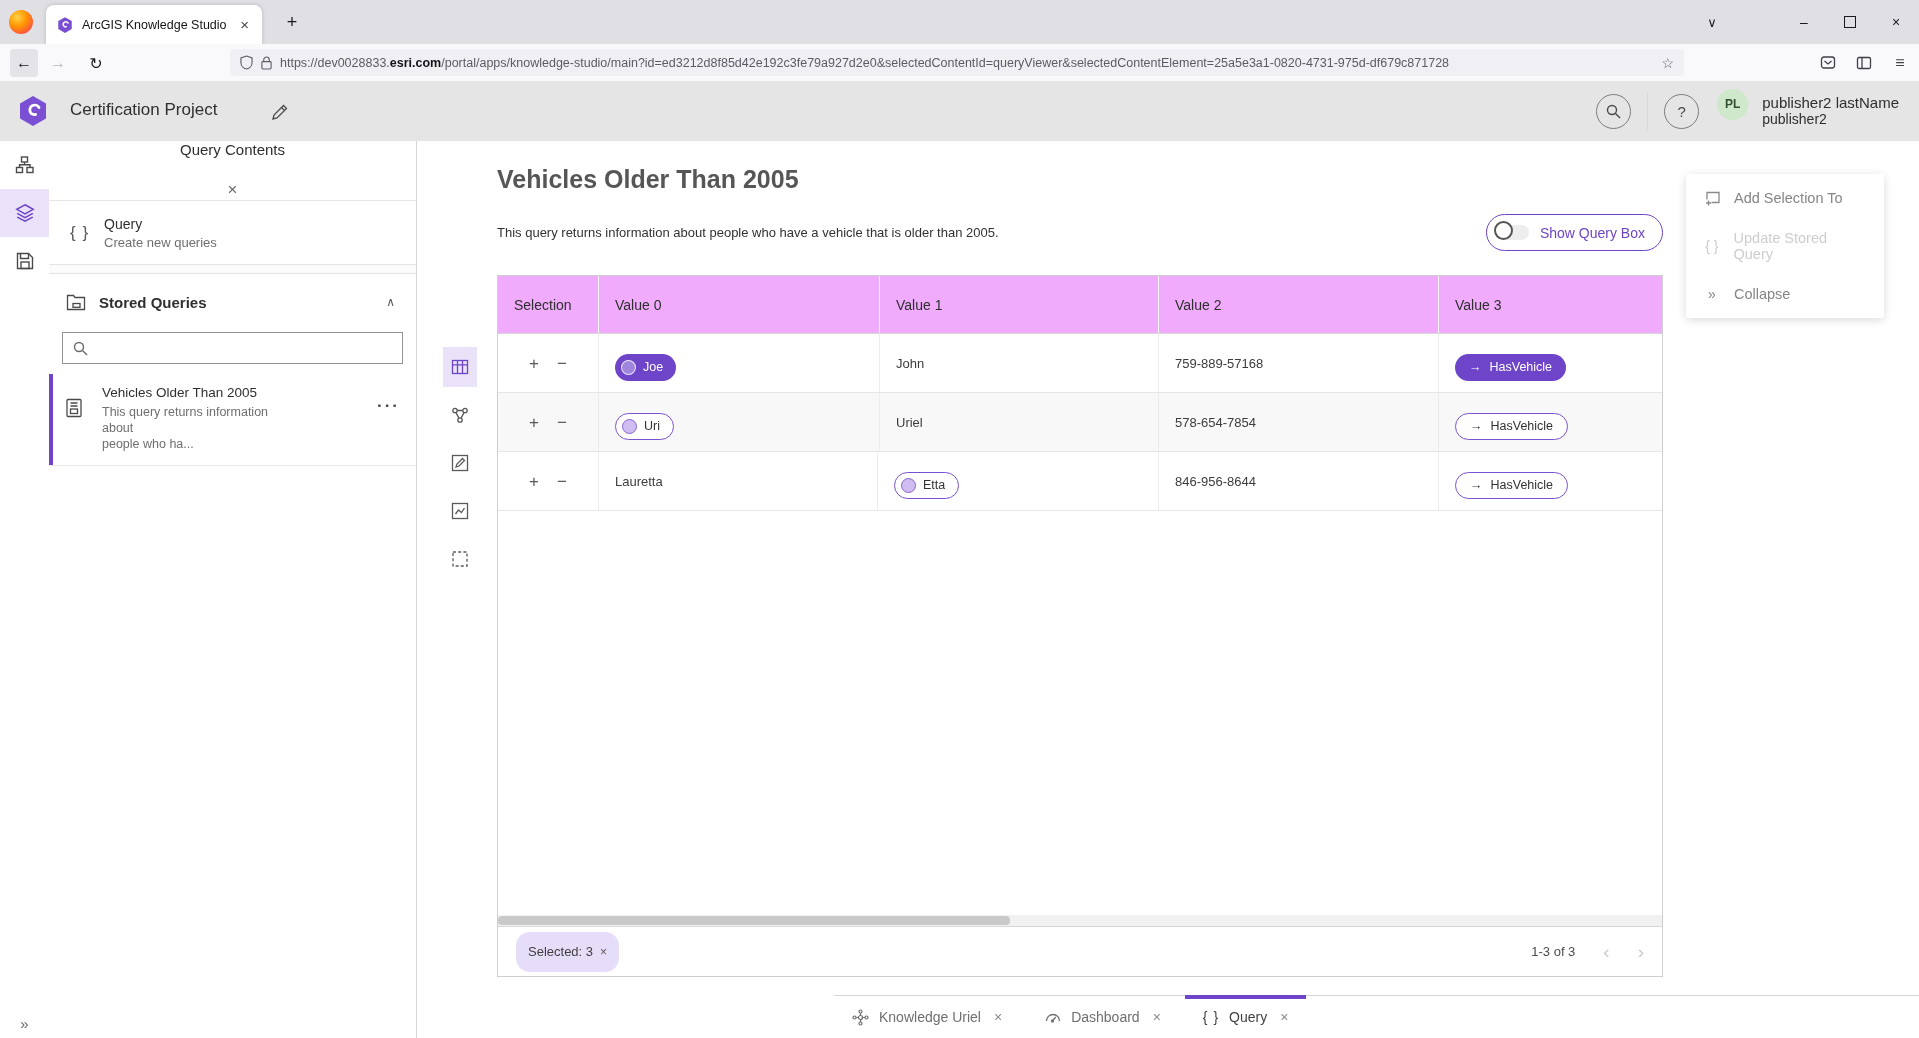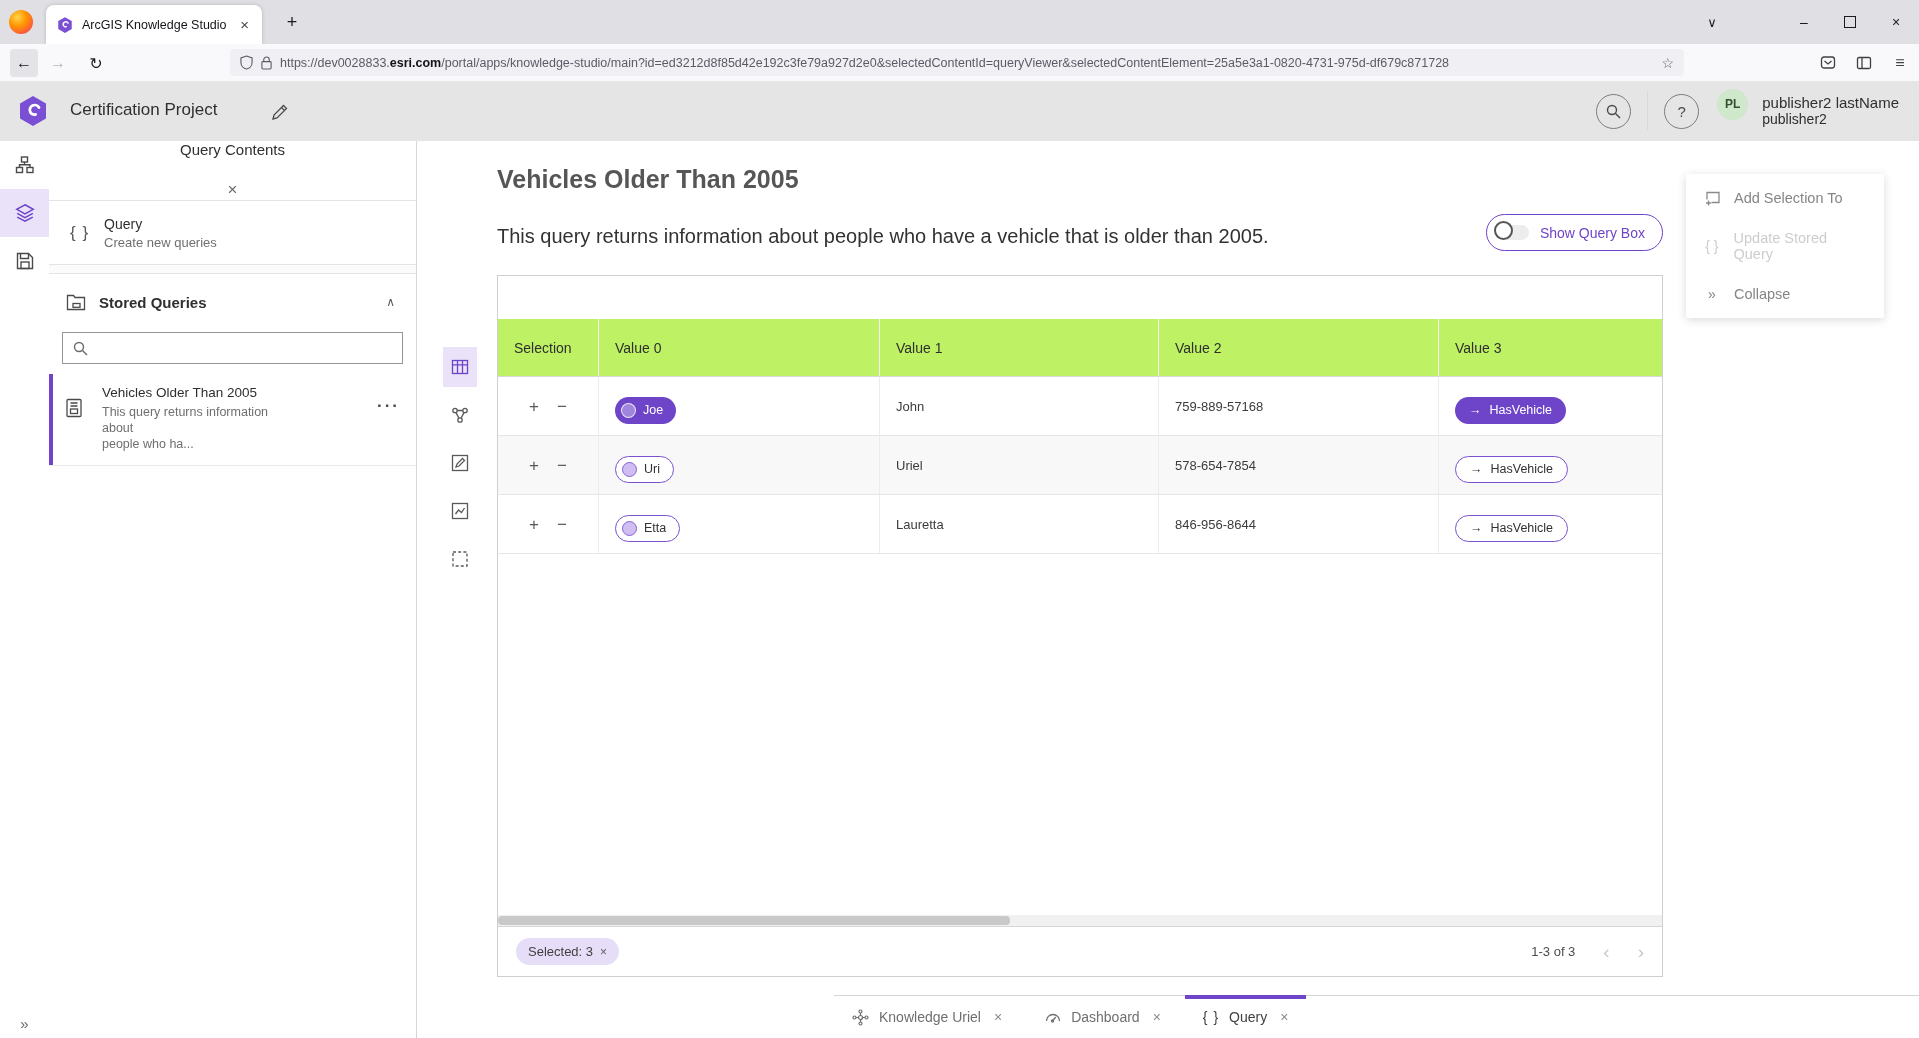--- a/index.html
+++ b/index.html
@@ -78,30 +78,30 @@
   .sq-item-desc{font-size:12.5px;color:#6f6f6f;line-height:16px;max-width:200px;}
   .dots{position:absolute;right:16px;top:22px;font-size:17px;font-weight:700;color:#4a4a4a;letter-spacing:2px;}
 
   
   .main{position:absolute;left:417px;top:0;right:0;bottom:0;background:#fff;}
   .vtoolbar{position:absolute;left:26px;top:206px;width:34px;}
   .vtool{width:34px;height:40px;margin-bottom:8px;display:flex;align-items:center;justify-content:center;}
   .vtool.sel{background:#e9e2f8;}
 
   .main-title{position:absolute;left:80px;top:24px;font-size:25px;font-weight:600;color:#565656;}
-  .main-desc{position:absolute;left:80px;top:84px;font-size:20px;color:#323232;}
+  .main-desc{position:absolute;left:80px;top:84px;font-size:13px;color:#323232;}
   .toggle{position:absolute;top:73px;right:256px;height:37px;border:1px solid #6e44c9;border-radius:19px;
     display:flex;align-items:center;gap:11px;padding:0 17px 0 9px;box-sizing:border-box;}
   .switch{width:33px;height:15px;background:#ededed;border-radius:8px;position:relative;}
   .knob{position:absolute;left:-2px;top:-4px;width:19px;height:19px;background:#fff;border:2px solid #555;border-radius:50%;box-sizing:border-box;}
   .toggle-label{font-size:14px;color:#6e44c9;}
 
   .qtable{position:absolute;left:80px;top:134px;width:1166px;height:702px;border:1px solid #cfcfcf;
     display:flex;flex-direction:column;box-sizing:border-box;}
-  .thead{height:57px;flex:0 0 57px;background:#bef264;display:flex;border-bottom:1px solid #d9d9d9;margin-top:43px;}
+  .thead{height:57px;flex:0 0 57px;background:#f0abfc;display:flex;border-bottom:1px solid #d9d9d9;}
   .th{display:flex;align-items:center;padding-left:16px;font-size:14px;color:#2f2f2f;box-sizing:border-box;border-left:1px solid #f6f6f6;}
   .th:first-child{border-left:none;}
   .c0{width:100px;flex:0 0 100px;}
   .c1{width:281px;flex:0 0 281px;}
   .c2{width:279px;flex:0 0 279px;}
   .c3{width:280px;flex:0 0 280px;}
   .c4{flex:1;}
   .tr{height:58px;flex:0 0 58px;display:flex;border-bottom:1px solid #e6e6e6;background:#fff;}
   .tr.alt{background:#f8f8f8;}
   .td{display:flex;align-items:center;padding-left:16px;box-sizing:border-box;border-left:1px solid #ececec;font-size:13px;color:#3c3c3c;}
@@ -113,21 +113,21 @@
   .pill.rel{padding:0 14px;gap:8px;}
   .pill.filled{background:#6e44c9;color:#fff;}
   .pill.outline{background:#fff;border:1.3px solid #7a52d0;color:#323232;}
   .dot{width:15px;height:15px;border-radius:50%;box-sizing:border-box;}
   .filled .dot{background:rgba(255,255,255,.35);border:1.5px solid rgba(255,255,255,.8);}
   .outline .dot{background:#d0bdf2;border:1.5px solid #8a63d2;}
   .tspacer{flex:1;}
   .hscroll{height:11px;flex:0 0 11px;background:#f1f1f1;position:relative;}
   .hthumb{position:absolute;left:0;top:1px;height:9px;width:44%;background:#c9c9c9;border-radius:4px;}
   .tfoot{height:49px;flex:0 0 49px;border-top:1px solid #d6d6d6;display:flex;align-items:center;padding:0 18px;}
-  .chip{display:inline-flex;align-items:center;gap:7px;height:27px;padding:0 12px;border-radius:14px;background:#e6ddf8;font-size:13px;color:#3f3f3f;}
+  .chip{display:inline-flex;align-items:center;gap:7px;height:40px;padding:0 12px;border-radius:14px;background:#e6ddf8;font-size:13px;color:#3f3f3f;}
   .chip .cx{font-size:12px;color:#5e5e5e;}
   .range{margin-left:auto;font-size:13px;color:#4c4c4c;}
   .pgbtn{font-size:19px;color:#c8c8c8;margin-left:28px;line-height:1;}
 
   
   .ctxmenu{position:absolute;left:1686px;top:174px;width:198px;background:#fff;border-radius:2px;
     box-shadow:0 2px 10px rgba(0,0,0,.15);z-index:6;}
   .ctx-item{height:48px;display:flex;align-items:center;gap:13px;padding:0 17px;font-size:14.5px;color:#858585;}
   .ctx-item.disabled{color:#cdcdcd;}
   .ctx-ic{width:18px;display:flex;justify-content:center;font-size:14px;}
@@ -404,28 +404,28 @@
                 <span>HasVehicle</span>
               </span>
             </div>
         </div>
 
         <div class="tr">
           <div class="td c0 selcell">
             <span class="selop">+</span>
             <span class="selop">−</span>
           </div>
+          <div class="td c2">
+              <span>Lauretta</span>
+            </div>
           <div class="td c1">
               <span class="pill entity outline">
                 <span class="dot"></span>
                 <span>Etta</span>
               </span>
-            </div>
-          <div class="td c2">
-              <span>Lauretta</span>
             </div>
           <div class="td c3">
               <span>846-956-8644</span>
             </div>
           <div class="td c4">
               <span class="pill rel outline">
                 <span>→</span>
                 <span>HasVehicle</span>
               </span>
             </div>

